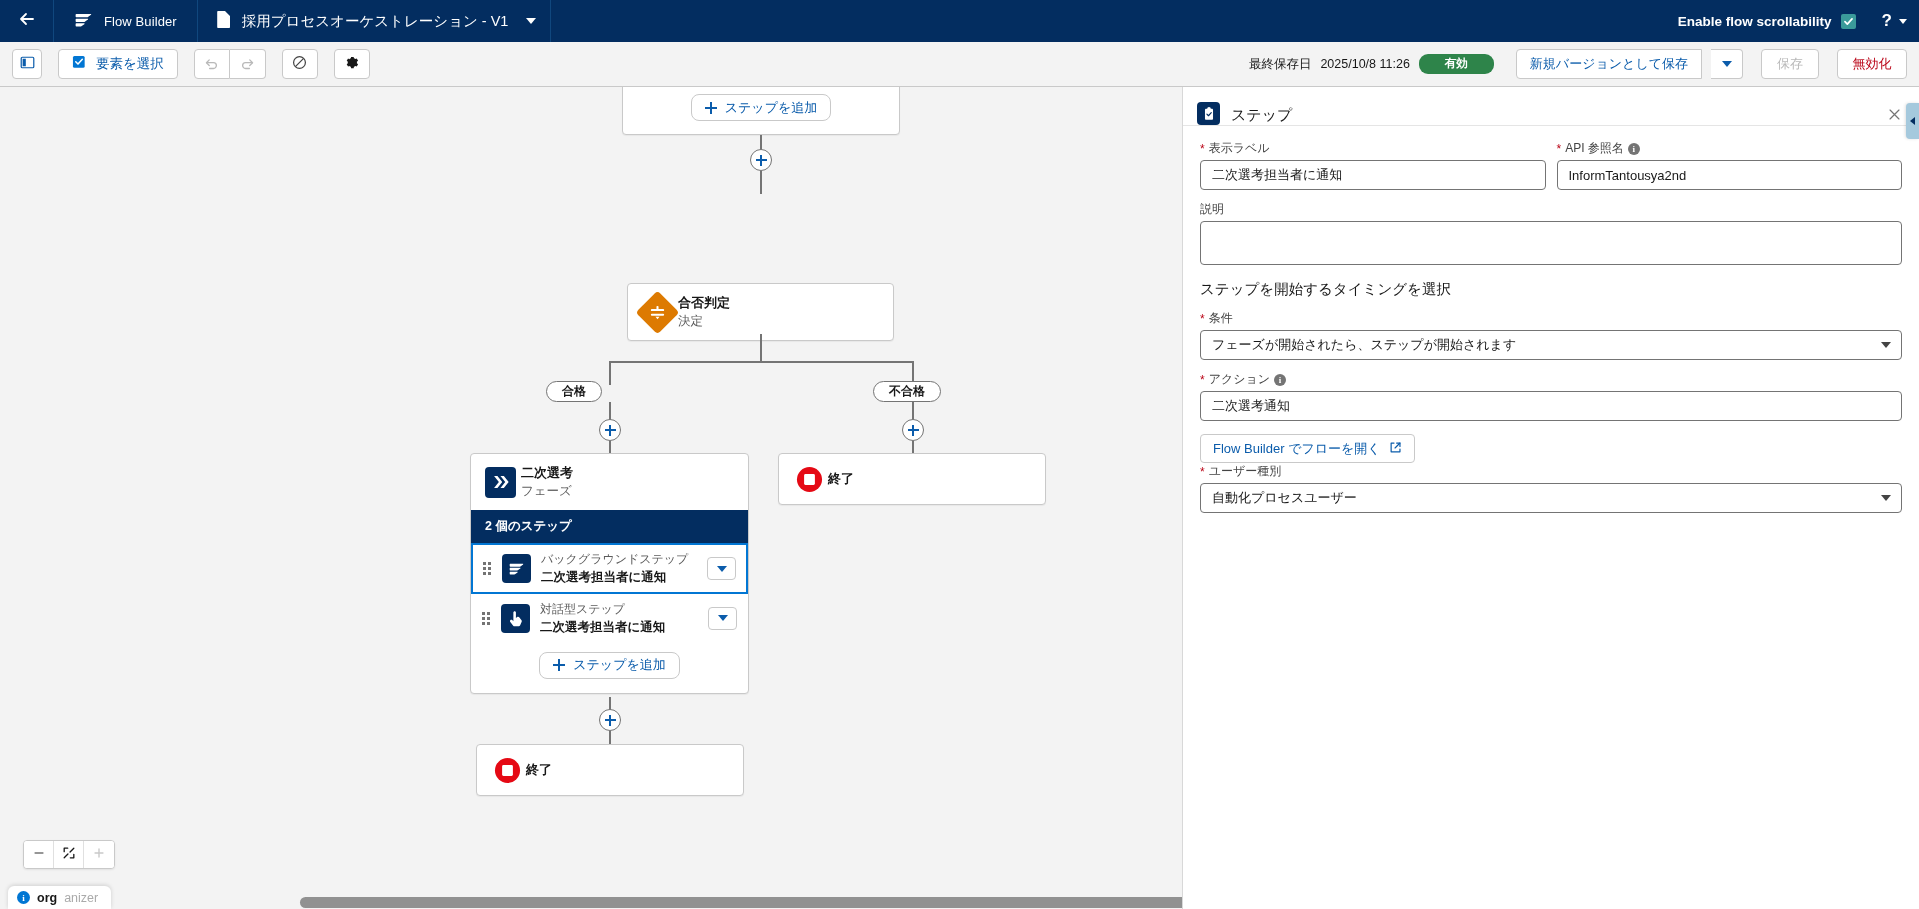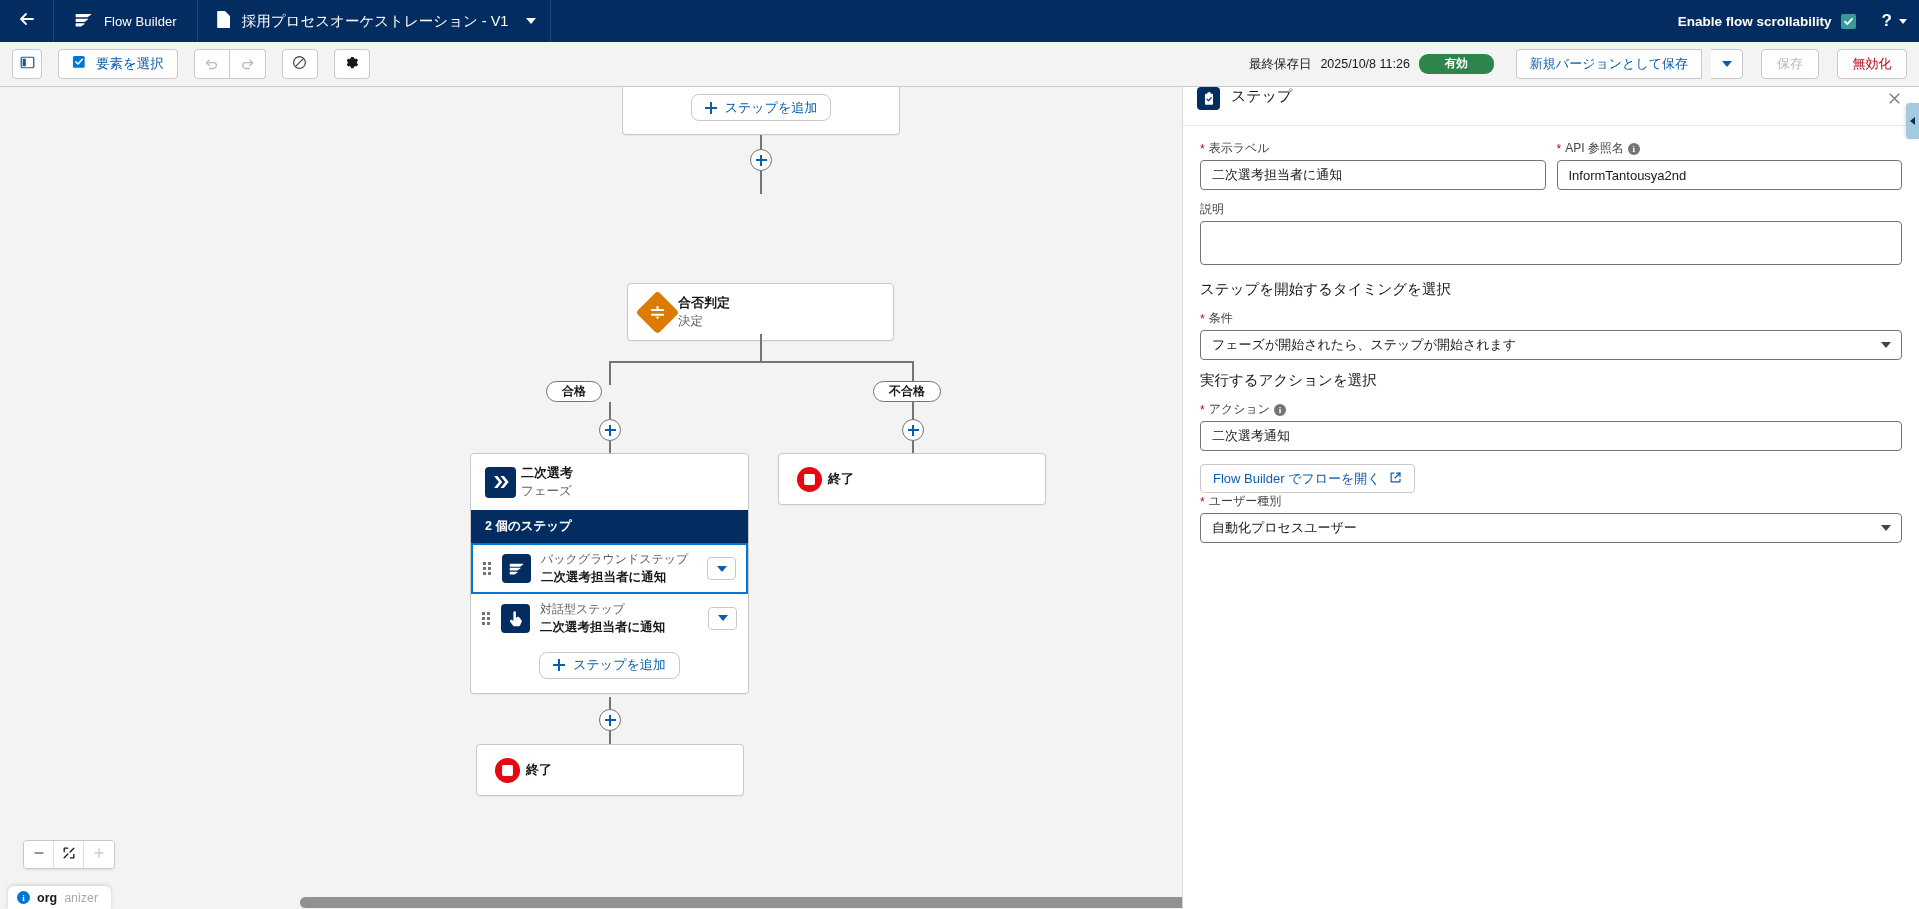--- a/index.html
+++ b/index.html
@@ -350,21 +350,21 @@
 
   
   .panel {
     width: 736px;
     background: #fff;
     display: flex; flex-direction: column;
     position: relative;
   }
   .panel-head {
     height: 39px;
-    display: flex; align-items: flex-start;
+    display: flex; align-items: flex-end;
     padding: 0 14px;
     border-bottom: 1px solid #e5e5e5;
     gap: 11px;
   }
   .panel-icon {
     width: 23px; height: 23px; border-radius: 4px;
     background: #032d60;
     display: flex; align-items: center; justify-content: center;
   }
   .panel-title { font-size: 15px; color: #181818; }
@@ -812,21 +812,20 @@
           <span class="req">*</span>
           <span>条件</span>
         </div>
         <div class="sel-wrap">
           <input class="inp" readonly="" value="フェーズが開始されたら、ステップが開始されます" style="">
           <span class="tri"></span>
         </div>
       </div>
 
       
-      <div class="sect-title">実行するアクションを選択</div>
       <div class="field" style="margin-bottom:4px">
         <div class="fl">
           <span class="req">*</span>
           <span>アクション</span>
           <span class="info-i">i</span>
         </div>
         <input class="inp" value="二次選考通知" style="">
       </div>
       <div class="btn-flow-open">
         <span>Flow Builder でフローを開く</span>

